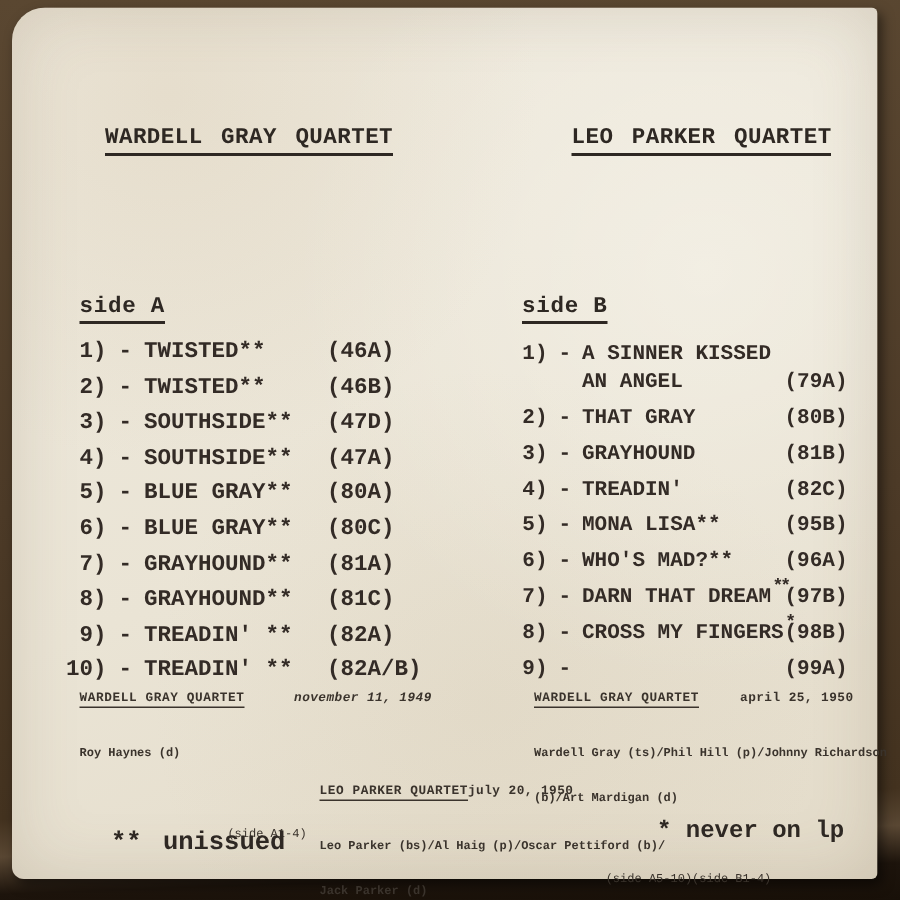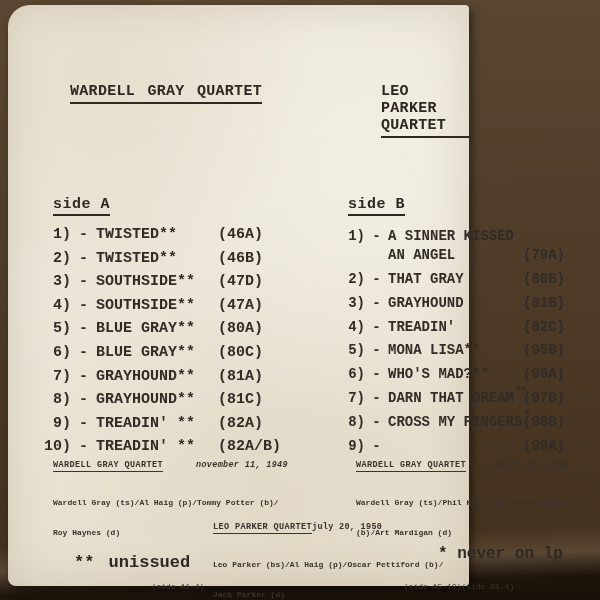--- a/index.html
+++ b/index.html
@@ -2,21 +2,21 @@
 <html><head>
 <meta charset="utf-8">
 <style>
   html,body{margin:0;padding:0;}
   body{
     width:600px;height:600px;position:relative;overflow:hidden;
     font-family:"Liberation Mono","DejaVu Sans Mono",monospace;
     background:linear-gradient(178deg,#5a4731 0%,#4c3a27 55%,#43321f 88%,#594733 92%,#1d140c 96%,#181008 100%);
   }
   .paper{
-    position:absolute;left:8px;top:5px;width:461px;height:581px;
+    position:absolute;left:8px;top:5px;width:577px;height:581px;
     background:
       radial-gradient(circle at 18% 10%, rgba(205,188,158,.25), transparent 35%),
       radial-gradient(circle at 80% 30%, rgba(255,255,250,.35), transparent 45%),
       radial-gradient(circle at 55% 80%, rgba(190,172,140,.12), transparent 40%),
       linear-gradient(160deg,#efeade 0%,#eae4d5 55%,#e3dbc9 100%);
     border-radius:22px 4px 4px 8px;
     box-shadow:inset 0 0 45px rgba(110,90,60,.18), 3px 4px 8px rgba(0,0,0,.5);
   }
   .ink{color:#2e2823;}
   .hdr{
@@ -107,21 +107,20 @@
       <div class="row brow"><span class="num">8)</span><span class="dash">-</span><div class="nm"><div class="l1">CROSS MY FINGERS<span class="sup">*</span></div></div><span class="code">(98B)</span></div>
       <div class="row brow"><span class="num">9)</span><span class="dash">-</span><span class="code">(99A)</span></div>
     </div>
 
   <div id="session-1" class="session">
     <div class="s-head">
       <span class="h">WARDELL GRAY QUARTET</span>
       <span class="s-date">november 11, 1949</span>
     </div>
     <div class="s-lines">
-      <div>Wardell Gray (ts)/Al Haig (p)/Tommy Potter (b)/</div>
       <div>Roy Haynes (d)</div>
     </div>
     <div class="s-note-row">
       <span>(side A1-4)</span>
     </div>
   </div>
 
   <div id="session-2" class="session">
     <div class="s-head">
       <span class="h">WARDELL GRAY QUARTET</span>

